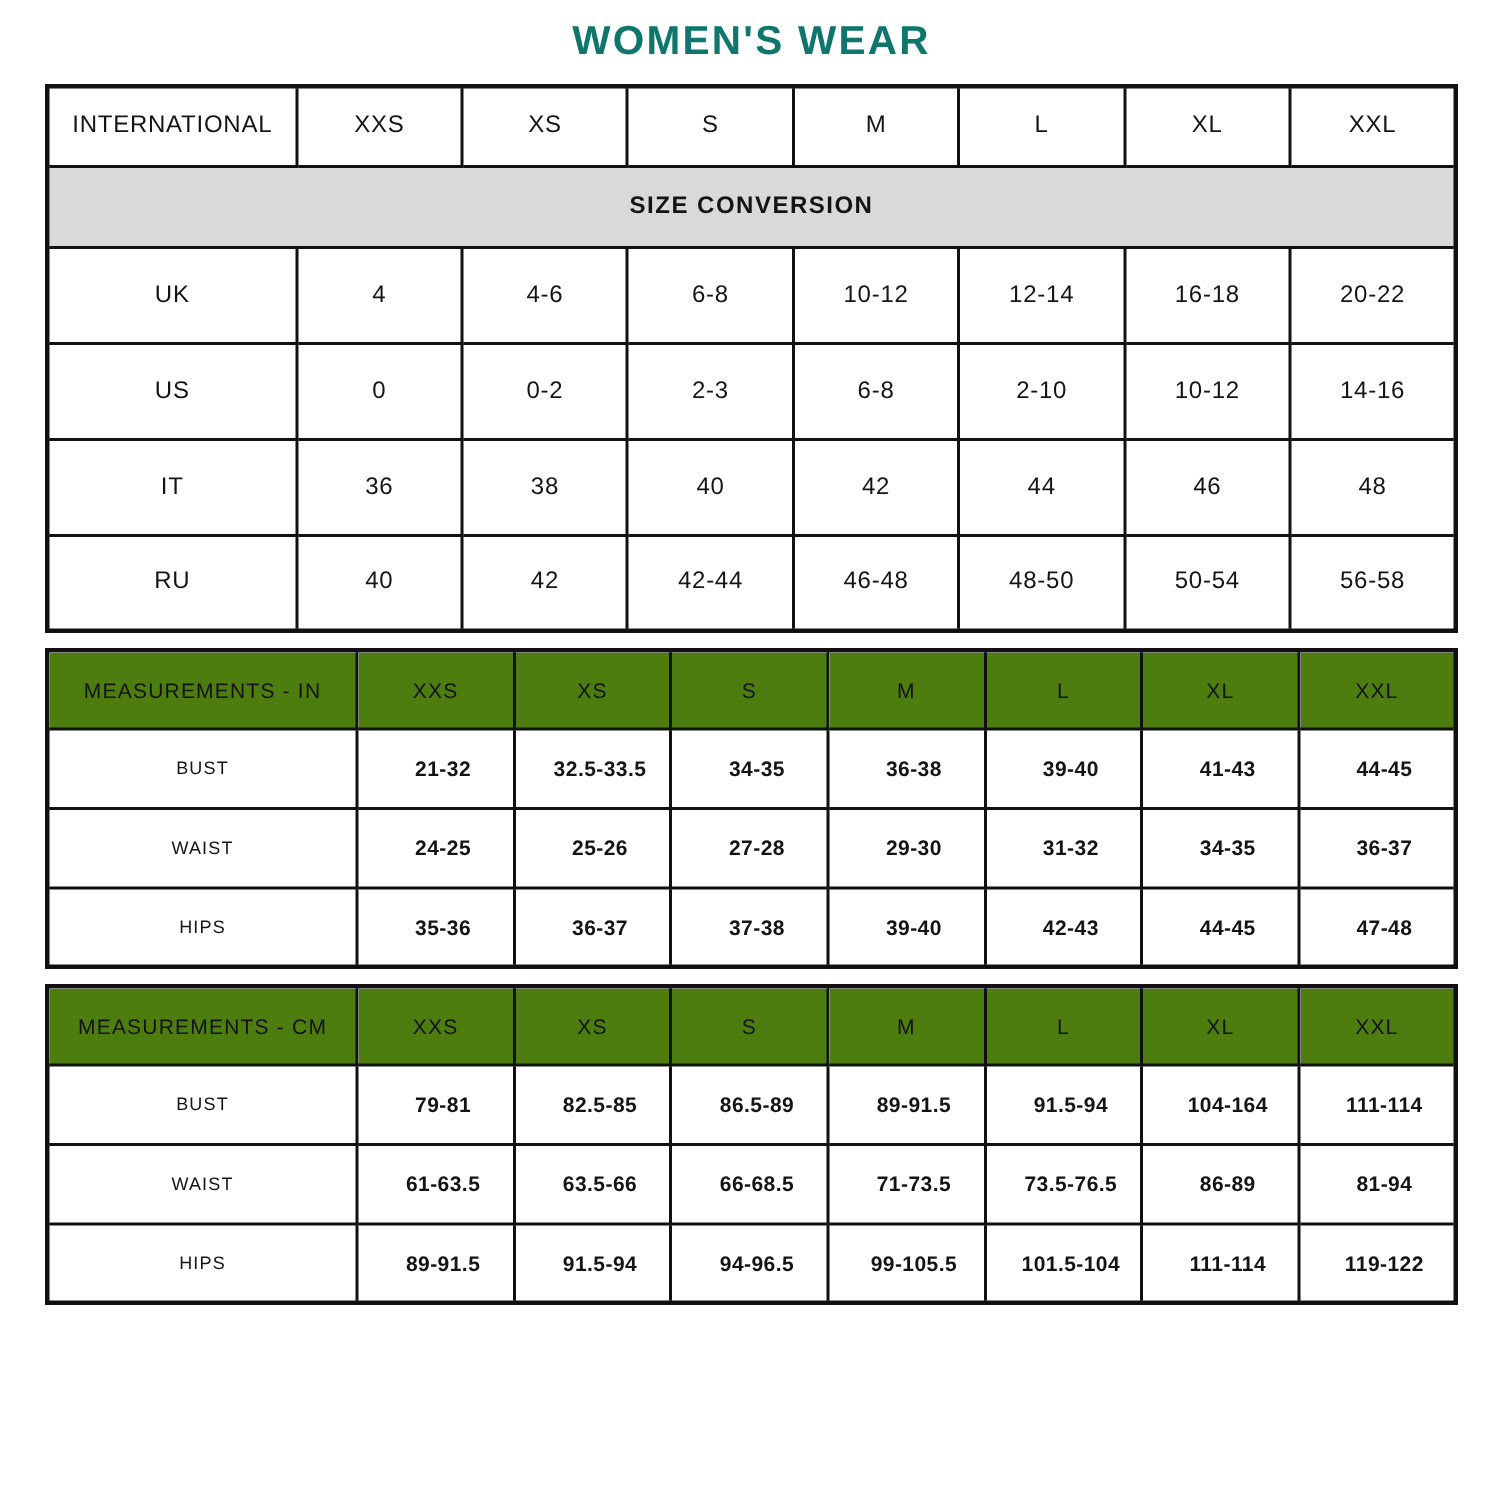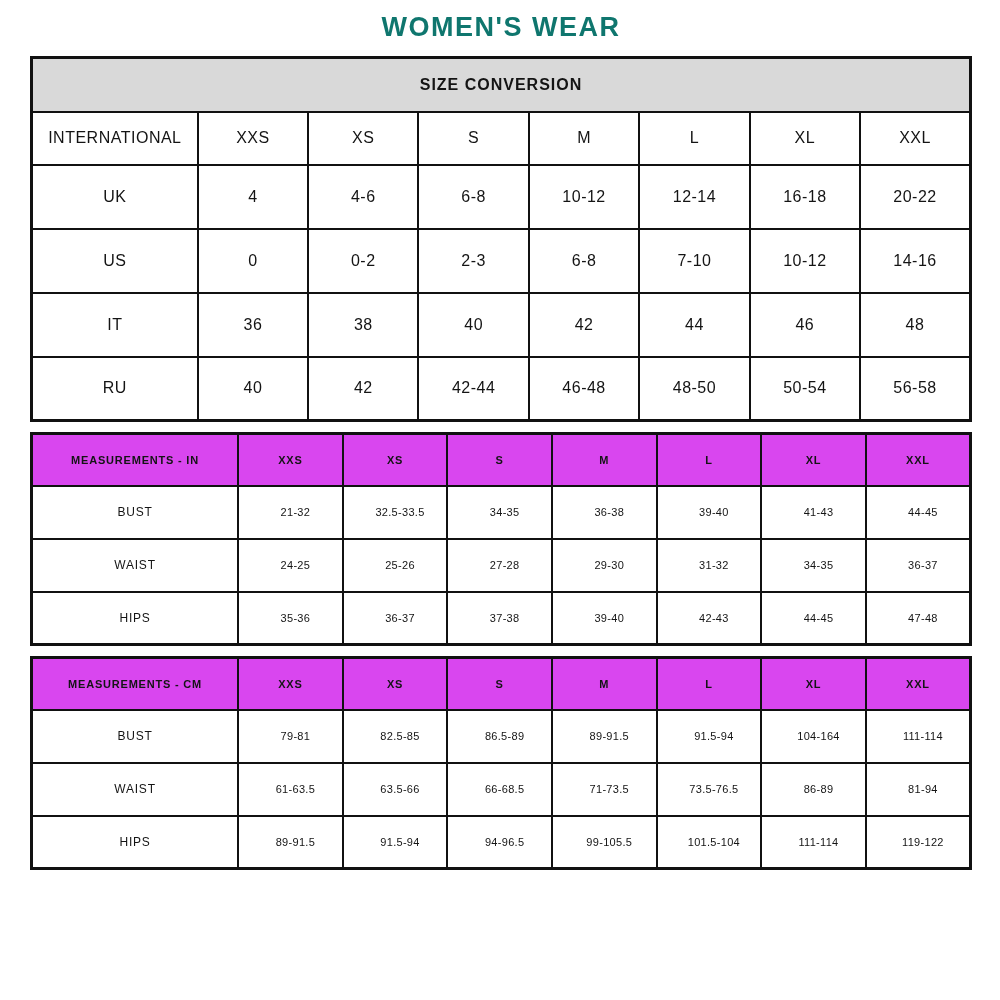--- a/index.html
+++ b/index.html
@@ -41,80 +41,80 @@
     font-weight: 700;
     letter-spacing: 1px;
   }
   .conv thead .col-head { height: 53px; font-size: 16px; font-weight: 400; letter-spacing: 0.5px; }
   .conv tbody tr { height: 64px; }
   .conv tbody td { font-size: 16px; font-weight: 400; letter-spacing: 0.5px; }
   
   .meas col.c-label { width: 22.0%; }
   .meas thead tr { height: 52px; }
   .meas thead th {
-    background: #d946ef;
-    font-size: 11px;
-    font-weight: 700;
+    background: #4d7c0f;
+    font-size: 14px;
+    font-weight: 400;
     letter-spacing: 0.8px;
   }
   .meas tbody tr { height: 53px; }
   .meas tbody td.label-cell { font-size: 12px; font-weight: 400; letter-spacing: 0.8px; }
-  .meas tbody td.value-cell { font-size: 11px; font-weight: 400; letter-spacing: 0.3px; padding-left: 12px; }
+  .meas tbody td.value-cell { font-size: 14px; font-weight: 700; letter-spacing: 0.3px; padding-left: 12px; }
 </style>
 </head>
 <body>
 
 <div class="page">
 
   <div class="page-title">WOMEN'S WEAR</div>
 
   <table class="conv">
     <colgroup>
       <col class="c-label">
         <col>
         <col>
         <col>
         <col>
         <col>
         <col>
         <col>
     </colgroup>
     <thead>
-      <tr>
-        <th class="banner-cell" colspan="8">SIZE CONVERSION</th>
-      </tr>
       <tr>
         <th class="col-head">INTERNATIONAL</th>
         <th class="col-head">XXS</th>
         <th class="col-head">XS</th>
         <th class="col-head">S</th>
         <th class="col-head">M</th>
         <th class="col-head">L</th>
         <th class="col-head">XL</th>
         <th class="col-head">XXL</th>
       </tr>
+      <tr>
+        <th class="banner-cell" colspan="8">SIZE CONVERSION</th>
+      </tr>
     </thead>
     <tbody>
         <tr>
           <td class="label-cell">UK</td>
           <td class="value-cell">4</td>
           <td class="value-cell">4-6</td>
           <td class="value-cell">6-8</td>
           <td class="value-cell">10-12</td>
           <td class="value-cell">12-14</td>
           <td class="value-cell">16-18</td>
           <td class="value-cell">20-22</td>
         </tr>
         <tr>
           <td class="label-cell">US</td>
           <td class="value-cell">0</td>
           <td class="value-cell">0-2</td>
           <td class="value-cell">2-3</td>
           <td class="value-cell">6-8</td>
-          <td class="value-cell">7-10</td>
+          <td class="value-cell">2-10</td>
           <td class="value-cell">10-12</td>
           <td class="value-cell">14-16</td>
         </tr>
         <tr>
           <td class="label-cell">IT</td>
           <td class="value-cell">36</td>
           <td class="value-cell">38</td>
           <td class="value-cell">40</td>
           <td class="value-cell">42</td>
           <td class="value-cell">44</td>

